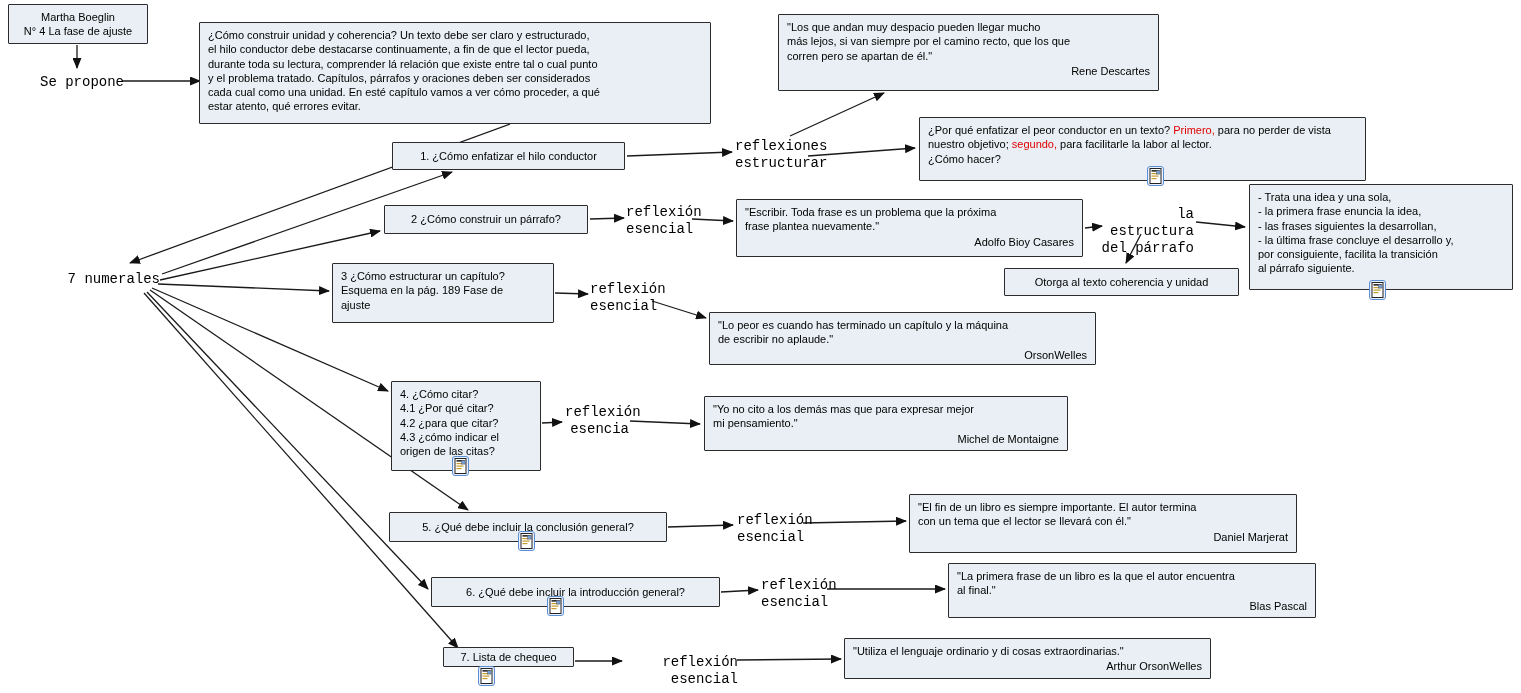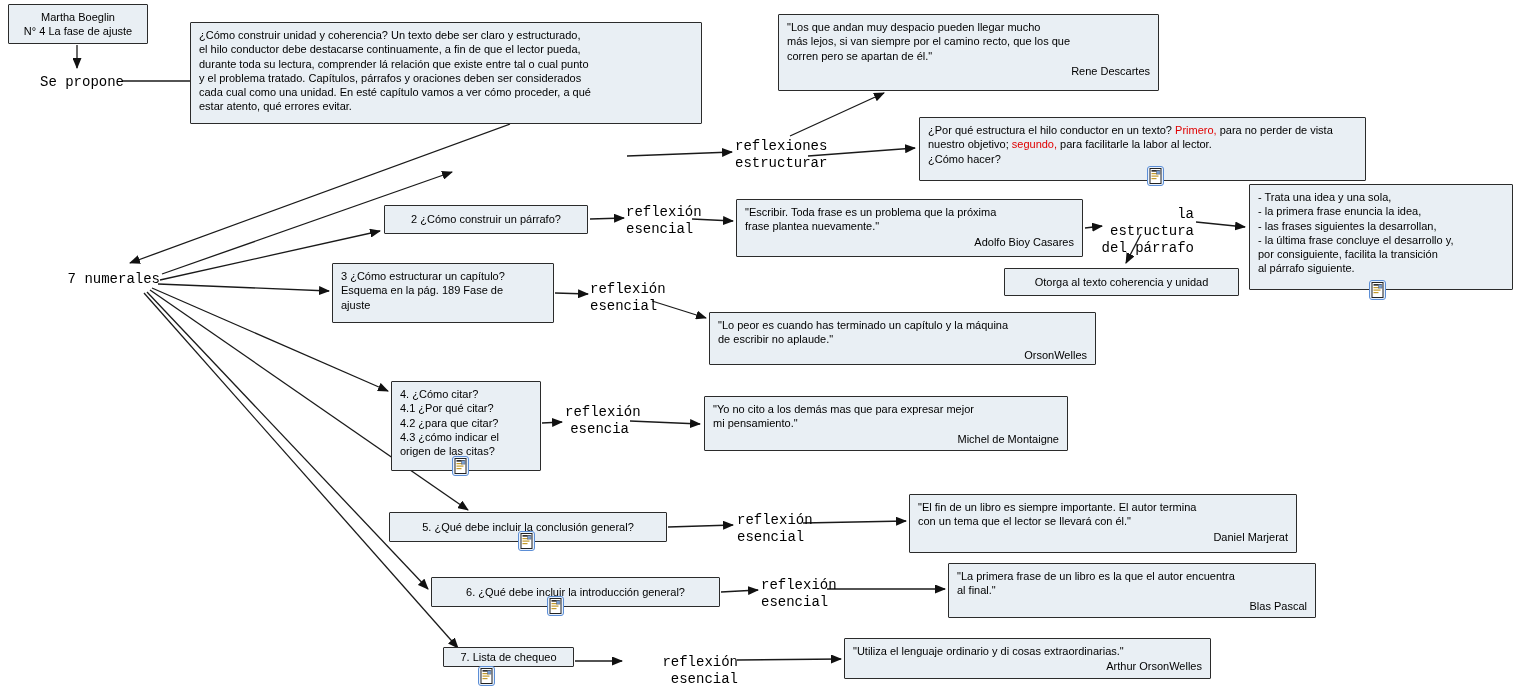--- a/index.html
+++ b/index.html
@@ -83,42 +83,43 @@
   <div class="label" style="left:590px;top:281px;width:64px">reflexión
 esencial</div>
   <div class="label" style="left:565px;top:404px;width:64px">reflexión
 esencia</div>
   <div class="label" style="left:737px;top:512px;width:64px">reflexión
 esencial</div>
   <div class="label" style="left:761px;top:577px;width:64px">reflexión
 esencial</div>
   <div class="label" style="left:624px;top:654px;width:114px">reflexión esencial</div>
 
-  <div class="box pre" style="left:190px;top:22px;width:512px;height:102px">¿Cómo construir unidad y coherencia? Un texto debe ser claro y estructurado,
+  <div class="box pre" style="left:199px;top:22px;width:512px;height:102px">¿Cómo construir unidad y coherencia? Un texto debe ser claro y estructurado,
 el hilo conductor debe destacarse continuamente, a fin de que el lector pueda,
 durante toda su lectura, comprender lá relación que existe entre tal o cual punto
 y el problema tratado. Capítulos, párrafos y oraciones deben ser considerados
 cada cual como una unidad. En esté capítulo vamos a ver cómo proceder, a qué
 estar atento, qué errores evitar.</div>
 
+  <div class="box center" style="left:392px;top:142px;width:233px;height:28px">1. ¿Cómo enfatizar el hilo conductor</div>
   <div class="box center" style="left:384px;top:205px;width:204px;height:29px">2 ¿Cómo construir un párrafo?</div>
   <div class="box pre" style="left:332px;top:263px;width:222px;height:60px">3 ¿Cómo estructurar un capítulo?
 Esquema en la pág. 189 Fase de
 ajuste</div>
   <div class="box pre" style="left:391px;top:381px;width:150px;height:90px">4. ¿Cómo citar?
 4.1 ¿Por qué citar?
 4.2 ¿para que citar?
 4.3 ¿cómo indicar el
 origen de las citas?</div>
   <div class="box center" style="left:389px;top:512px;width:278px;height:30px">5. ¿Qué debe incluir la conclusión general?</div>
   <div class="box center" style="left:431px;top:577px;width:289px;height:30px">6. ¿Qué debe incluir la introducción general?</div>
   <div class="box center" style="left:443px;top:647px;width:131px;height:20px">7. Lista de chequeo</div>
 
   <div class="box" style="left:919px;top:117px;width:447px;height:64px">
-    <div class="qt"><span>¿Por qué estructura el hilo conductor en un texto? </span><span class="red">Primero,</span><span> para no perder de vista nuestro objetivo; </span><span class="red">segundo,</span><span> para facilitarle la labor al lector.
+    <div class="qt"><span>¿Por qué enfatizar el peor conductor en un texto? </span><span class="red">Primero,</span><span> para no perder de vista nuestro objetivo; </span><span class="red">segundo,</span><span> para facilitarle la labor al lector.
 ¿Cómo hacer?</span></div>
   </div>
 
   <div class="box center" style="left:1004px;top:268px;width:235px;height:28px">Otorga al texto coherencia y unidad</div>
 
   <div class="box pre" style="left:1249px;top:184px;width:264px;height:106px">- Trata una idea y una sola,
 - la primera frase enuncia la idea,
 - las frases siguientes la desarrollan,
 - la última frase concluye el desarrollo y,
 por consiguiente, facilita la transición

